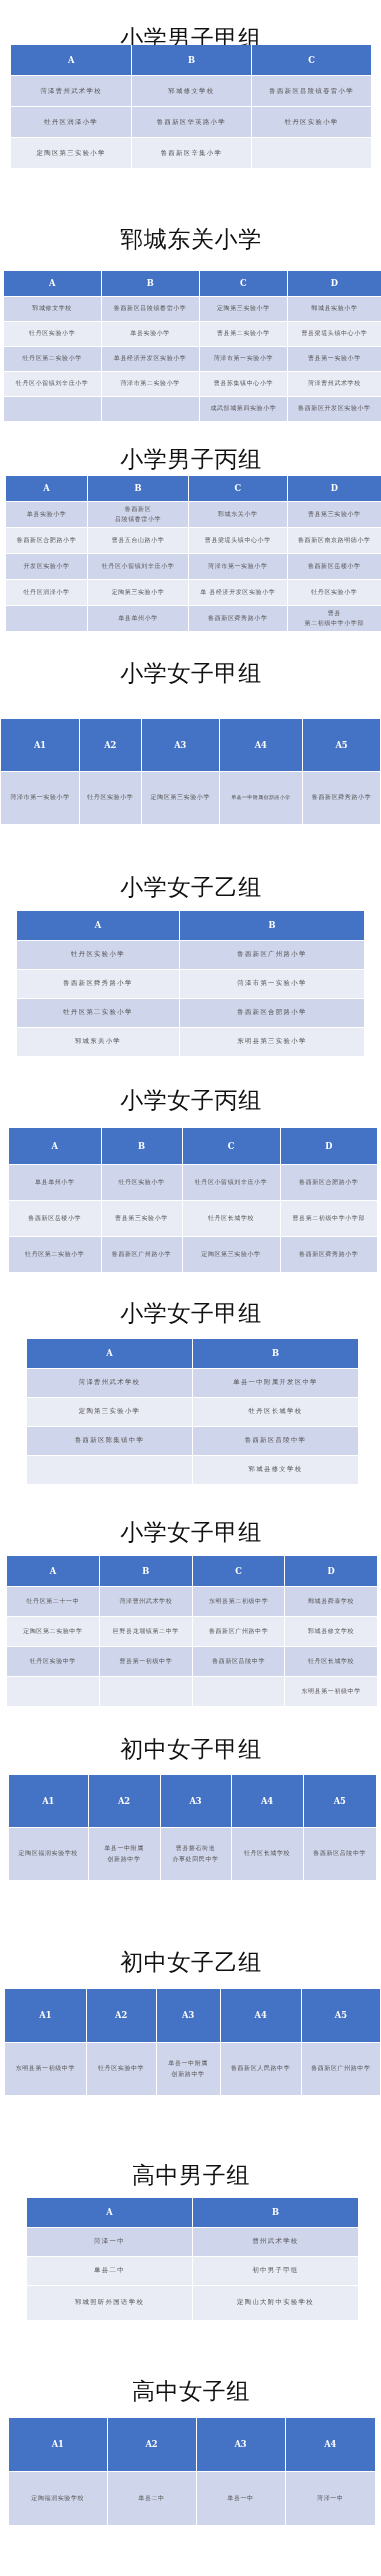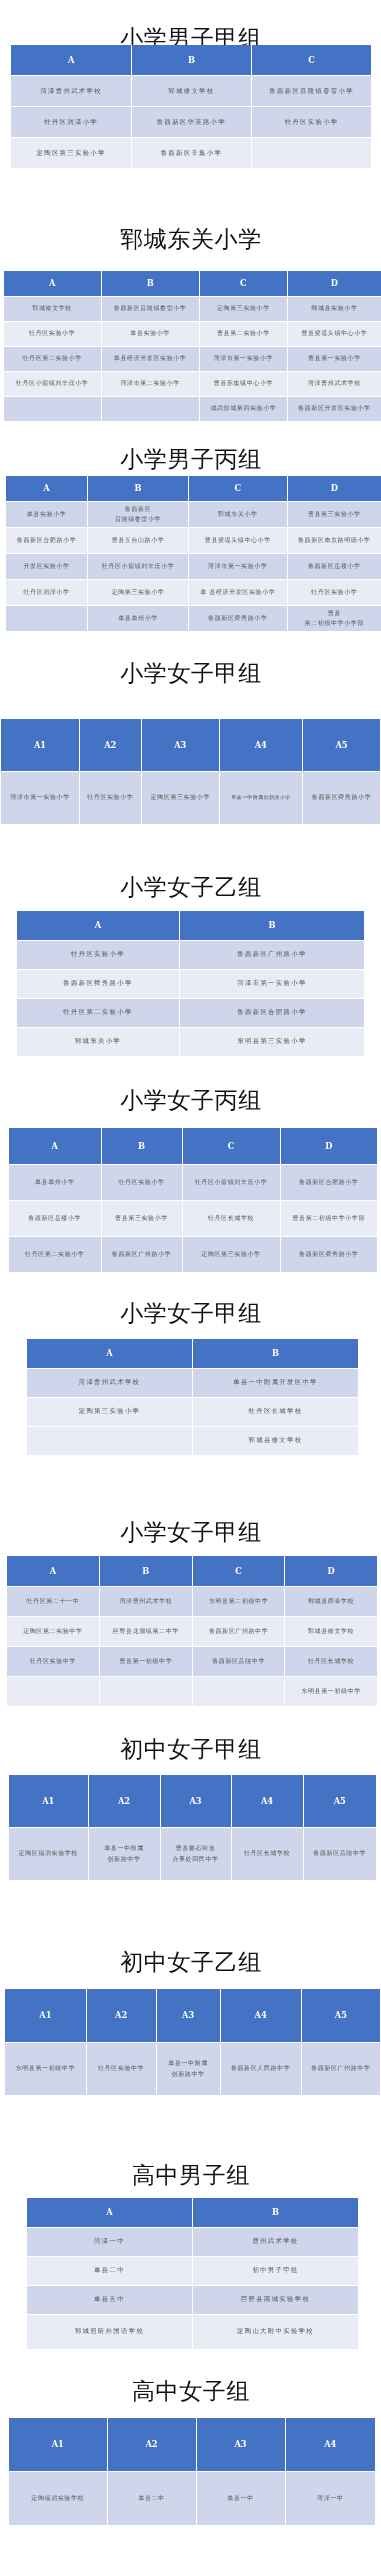--- a/index.html
+++ b/index.html
@@ -259,20 +259,24 @@
     <th>B</th>
   </tr>
   <tr class="odd" style="height:29px">
     <td>菏泽曹州武术学校</td>
     <td>单县一中附属开发区中学</td>
   </tr>
   <tr class="even" style="height:29px">
     <td>定陶第三实验小学</td>
     <td>牡丹区长城学校</td>
   </tr>
+  <tr class="odd" style="height:29px">
+    <td>鲁西新区陈集镇中学</td>
+    <td>鲁西新区吕陵中学</td>
+  </tr>
   <tr class="even" style="height:29px">
     <td></td>
     <td>郓城县修文学校</td>
   </tr>
 </tbody>
   </table>
 
 <div class="title" style="top:1518px">小学女子甲组</div>
 <table class="grp tight" style="top:1556px;left:7px;width:370px;">
   <colgroup>
@@ -384,24 +388,20 @@
     <th>B</th>
   </tr>
   <tr class="odd" style="height:29px">
     <td>菏泽一中</td>
     <td>曹州武术学校</td>
   </tr>
   <tr class="even" style="height:29px">
     <td>单县二中</td>
     <td>初中男子甲组</td>
   </tr>
-  <tr class="odd" style="height:29px">
-    <td>单县五中</td>
-    <td>巨野县南城实验学校</td>
-  </tr>
   <tr class="even" style="height:35px">
     <td>郓城照昕外国语学校</td>
     <td>定陶山大附中实验学校</td>
   </tr>
 </tbody>
   </table>
 
 <div class="title" style="top:2377px">高中女子组</div>
 <table class="grp tight" style="top:2418px;left:9px;width:366px;">
   <colgroup>

